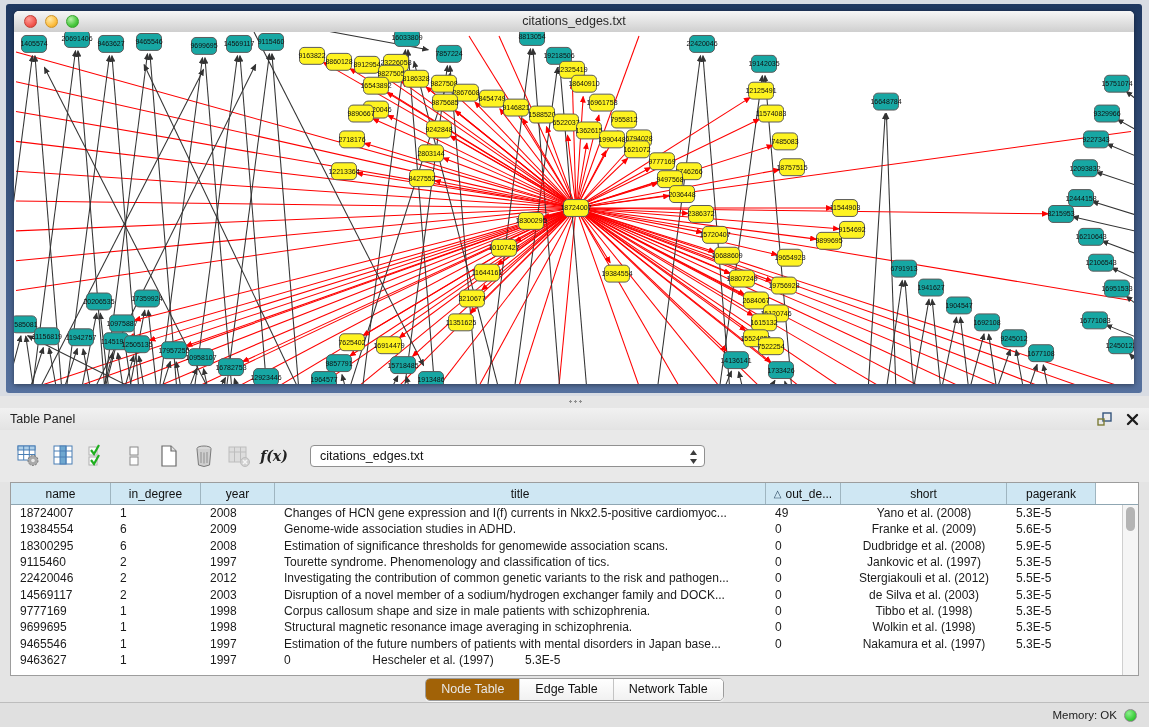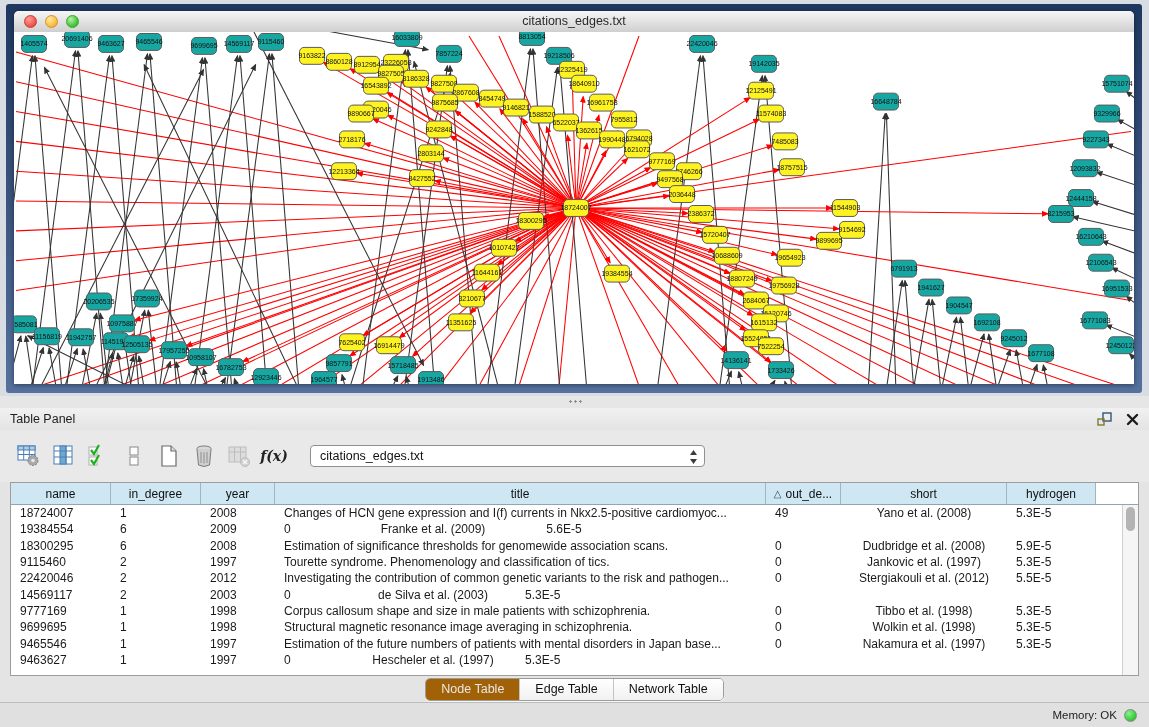--- a/index.html
+++ b/index.html
@@ -828,40 +828,41 @@
 </div>
 
 <div class="tablewrap">
   <div class="thead" id="thead">
       <div class="hcell" style="width: 100px;">name</div>
       <div class="hcell" style="width: 90px;">in_degree</div>
       <div class="hcell" style="width: 74px;">year</div>
       <div class="hcell" style="width: 491px;">title</div>
       <div class="hcell" style="width: 75px;"><span class="sortglyph">△</span>out_de...</div>
       <div class="hcell" style="width: 166px;">short</div>
-      <div class="hcell" style="width: 89px;">hydrogen</div>
+      <div class="hcell" style="width: 89px;">pagerank</div>
       <div class="hcell fill"></div>
     </div>
   <div class="tbody" id="tbody">
       <div class="trow">
         <div class="tcell" style="width: 100px;">18724007</div>
         <div class="tcell" style="width: 90px;">1</div>
         <div class="tcell" style="width: 74px;">2008</div>
         <div class="tcell" style="width: 491px;">Changes of HCN gene expression and I(f) currents in Nkx2.5-positive cardiomyoc...</div>
         <div class="tcell" style="width: 75px;">49</div>
         <div class="tcell center" style="width: 166px;">Yano et al. (2008)</div>
         <div class="tcell" style="width: 89px;">5.3E-5</div>
       </div>
       <div class="trow">
         <div class="tcell" style="width: 100px;">19384554</div>
         <div class="tcell" style="width: 90px;">6</div>
         <div class="tcell" style="width: 74px;">2009</div>
+        <div class="tcell" style="width: 491px;">Genome-wide association studies in ADHD.</div>
         <div class="tcell" style="width: 75px;">0</div>
         <div class="tcell center" style="width: 166px;">Franke et al. (2009)</div>
-        <div class="tcell" style="width: 89px; text-align: center;">5.6E-5</div>
+        <div class="tcell" style="width: 89px;">5.6E-5</div>
       </div>
       <div class="trow">
         <div class="tcell" style="width: 100px;">18300295</div>
         <div class="tcell" style="width: 90px;">6</div>
         <div class="tcell" style="width: 74px;">2008</div>
         <div class="tcell" style="width: 491px;">Estimation of significance thresholds for genomewide association scans.</div>
         <div class="tcell" style="width: 75px;">0</div>
         <div class="tcell center" style="width: 166px;">Dudbridge et al. (2008)</div>
         <div class="tcell" style="width: 89px;">5.9E-5</div>
       </div>
@@ -880,20 +881,21 @@
         <div class="tcell" style="width: 74px;">2012</div>
         <div class="tcell" style="width: 491px;">Investigating the contribution of common genetic variants to the risk and pathogen...</div>
         <div class="tcell" style="width: 75px;">0</div>
         <div class="tcell center" style="width: 166px;">Stergiakouli et al. (2012)</div>
         <div class="tcell" style="width: 89px;">5.5E-5</div>
       </div>
       <div class="trow">
         <div class="tcell" style="width: 100px;">14569117</div>
         <div class="tcell" style="width: 90px;">2</div>
         <div class="tcell" style="width: 74px;">2003</div>
+        <div class="tcell" style="width: 491px;">Disruption of a novel member of a sodium/hydrogen exchanger family and DOCK...</div>
         <div class="tcell" style="width: 75px;">0</div>
         <div class="tcell center" style="width: 166px;">de Silva et al. (2003)</div>
         <div class="tcell" style="width: 89px;">5.3E-5</div>
       </div>
       <div class="trow">
         <div class="tcell" style="width: 100px;">9777169</div>
         <div class="tcell" style="width: 90px;">1</div>
         <div class="tcell" style="width: 74px;">1998</div>
         <div class="tcell" style="width: 491px;">Corpus callosum shape and size in male patients with schizophrenia.</div>
         <div class="tcell" style="width: 75px;">0</div>

